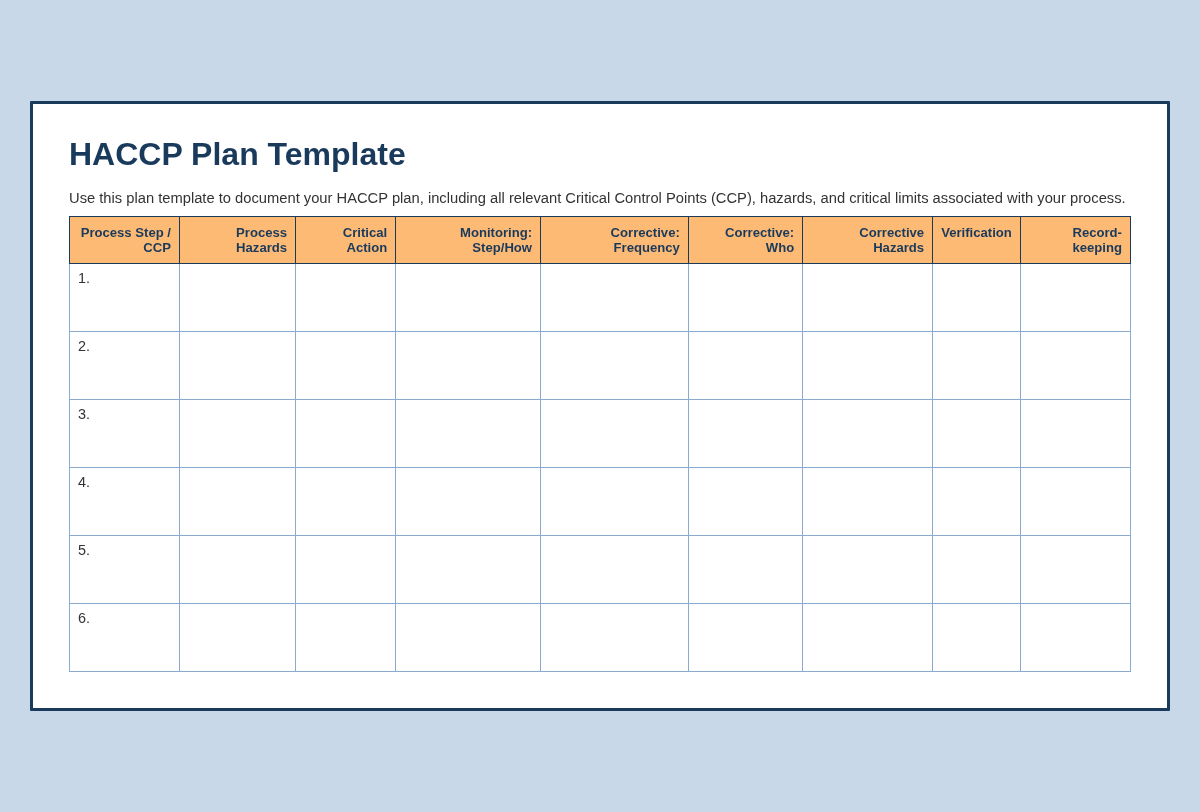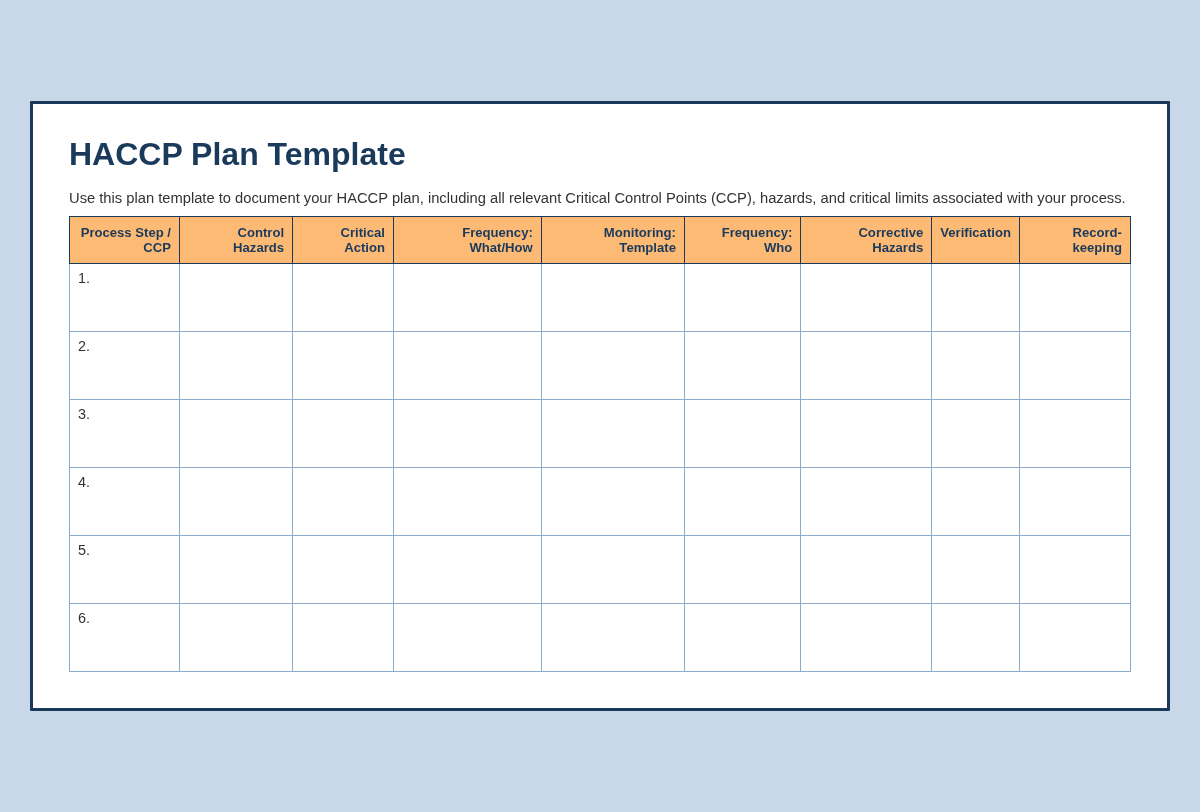--- a/index.html
+++ b/index.html
@@ -80,25 +80,25 @@
 
 <div class="card">
   <h1 class="page-title">HACCP Plan Template</h1>
   <p class="description">Use this plan template to document your HACCP plan, including all relevant Critical Control Points (CCP), hazards, and critical limits associated with your process.</p>
 
   <table>
     <thead>
       <tr>
 
       <th>Process Step / CCP</th>
-          <th>Control Hazards</th>
+          <th>Process Hazards</th>
           <th>Critical Action</th>
-          <th>Frequency: What/How</th>
-          <th>Monitoring: Template</th>
-          <th>Frequency: Who</th>
+          <th>Monitoring: Step/How</th>
+          <th>Corrective: Frequency</th>
+          <th>Corrective: Who</th>
           <th>Corrective Hazards</th>
           <th>Verification</th>
           <th>Record-keeping</th>
         </tr>
     </thead>
     <tbody>
 
     <tr>
           <td class="row-num">1.</td>
           <td></td>

